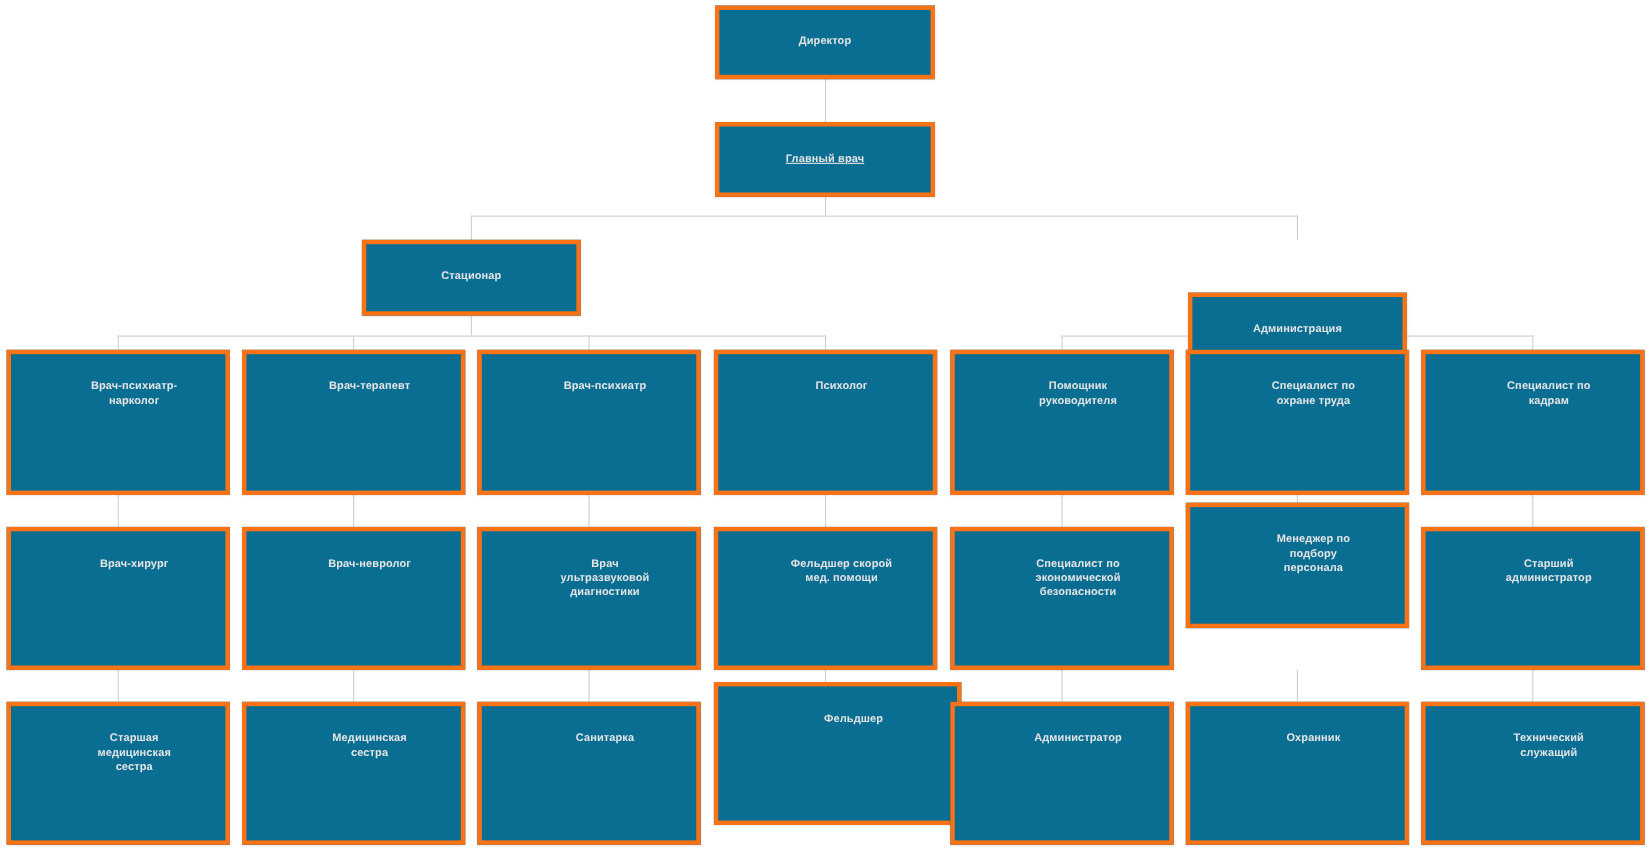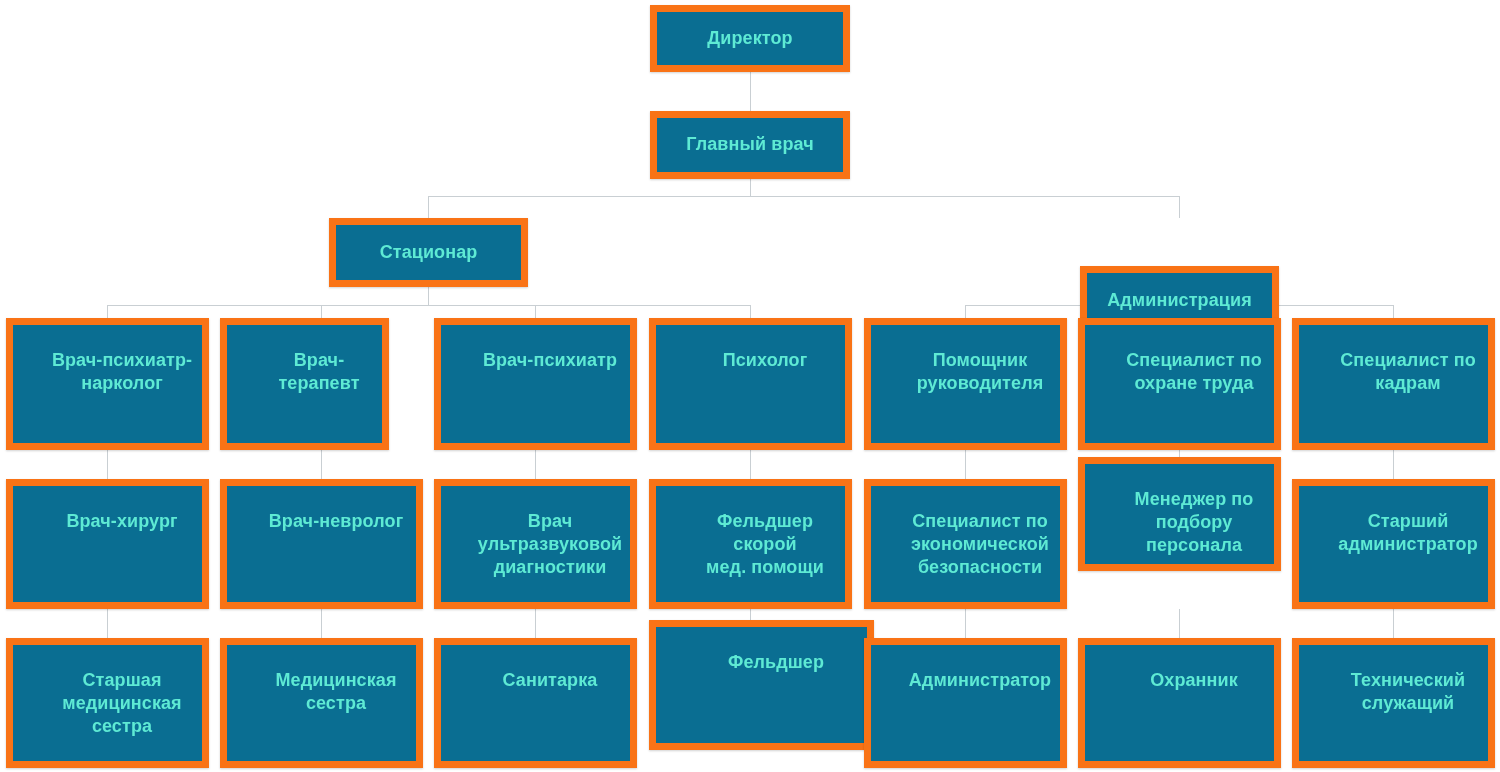--- a/index.html
+++ b/index.html
@@ -14,28 +14,28 @@
     position: relative;
     width: 1500px;
     height: 772px;
     background: #ffffff;
     overflow: hidden;
   }
   .node {
     position: absolute;
     box-sizing: border-box;
     background: #0a6e92;
-    color: #5eead4;
+    color: #e5e5e5;
     font-weight: bold;
-    font-size: 18px;
+    font-size: 10px;
     line-height: 1.28;
     text-align: center;
     display: flex;
     justify-content: center;
-    border: 7px solid #f97316;
+    border: 4px solid #f97316;
     box-shadow: 0 1px 2px rgba(0,0,0,0.18);
     letter-spacing: 0.1px;
   }
   .node.center-v {
     align-items: center;
   }
   .node.top-v {
     align-items: flex-start;
   }
   .node .node-label {
@@ -93,36 +93,36 @@
   <div class="conn v" style="left:535px; top:609px; height:29px;"></div>
   <div class="conn v" style="left:750px; top:609px; height:29px;"></div>
   <div class="conn v" style="left:965px; top:609px; height:29px;"></div>
   <div class="conn v" style="left:1179px; top:609px; height:29px;"></div>
   <div class="conn v" style="left:1393px; top:609px; height:29px;"></div>
 
   <div class="node center-v" style="left:650px; top:5px; width:200px; height:67px;">
     <span class="node-label">Директор</span>
   </div>
 
-  <div class="node center-v" style="left:650px; top:111px; width:200px; height:68px;">
+  <div class="node center-v" style="left:650px; top:111px; width:200px; height:68px;text-decoration:underline;">
     <span class="node-label">Главный врач</span>
   </div>
 
   <div class="node center-v" style="left:329px; top:218px; width:199px; height:69px;">
     <span class="node-label">Стационар</span>
   </div>
   <div class="node center-v" style="left:1080px; top:218px; width:199px; height:69px;margin-top:48px;">
     <span class="node-label">Администрация</span>
   </div>
 
   <div class="node top-v" style="left:6px; top:318px; width:203px; height:132px;">
     <span class="node-label">Врач-психиатр-
 нарколог</span>
   </div>
-  <div class="node top-v" style="left:220px; top:318px; width:169px; height:132px;">
+  <div class="node top-v" style="left:220px; top:318px; width:203px; height:132px;">
     <span class="node-label">Врач-терапевт</span>
   </div>
   <div class="node top-v" style="left:434px; top:318px; width:203px; height:132px;">
     <span class="node-label">Врач-психиатр</span>
   </div>
   <div class="node top-v" style="left:649px; top:318px; width:203px; height:132px;">
     <span class="node-label">Психолог</span>
   </div>
   <div class="node top-v" style="left:864px; top:318px; width:203px; height:132px;">
     <span class="node-label">Помощник

